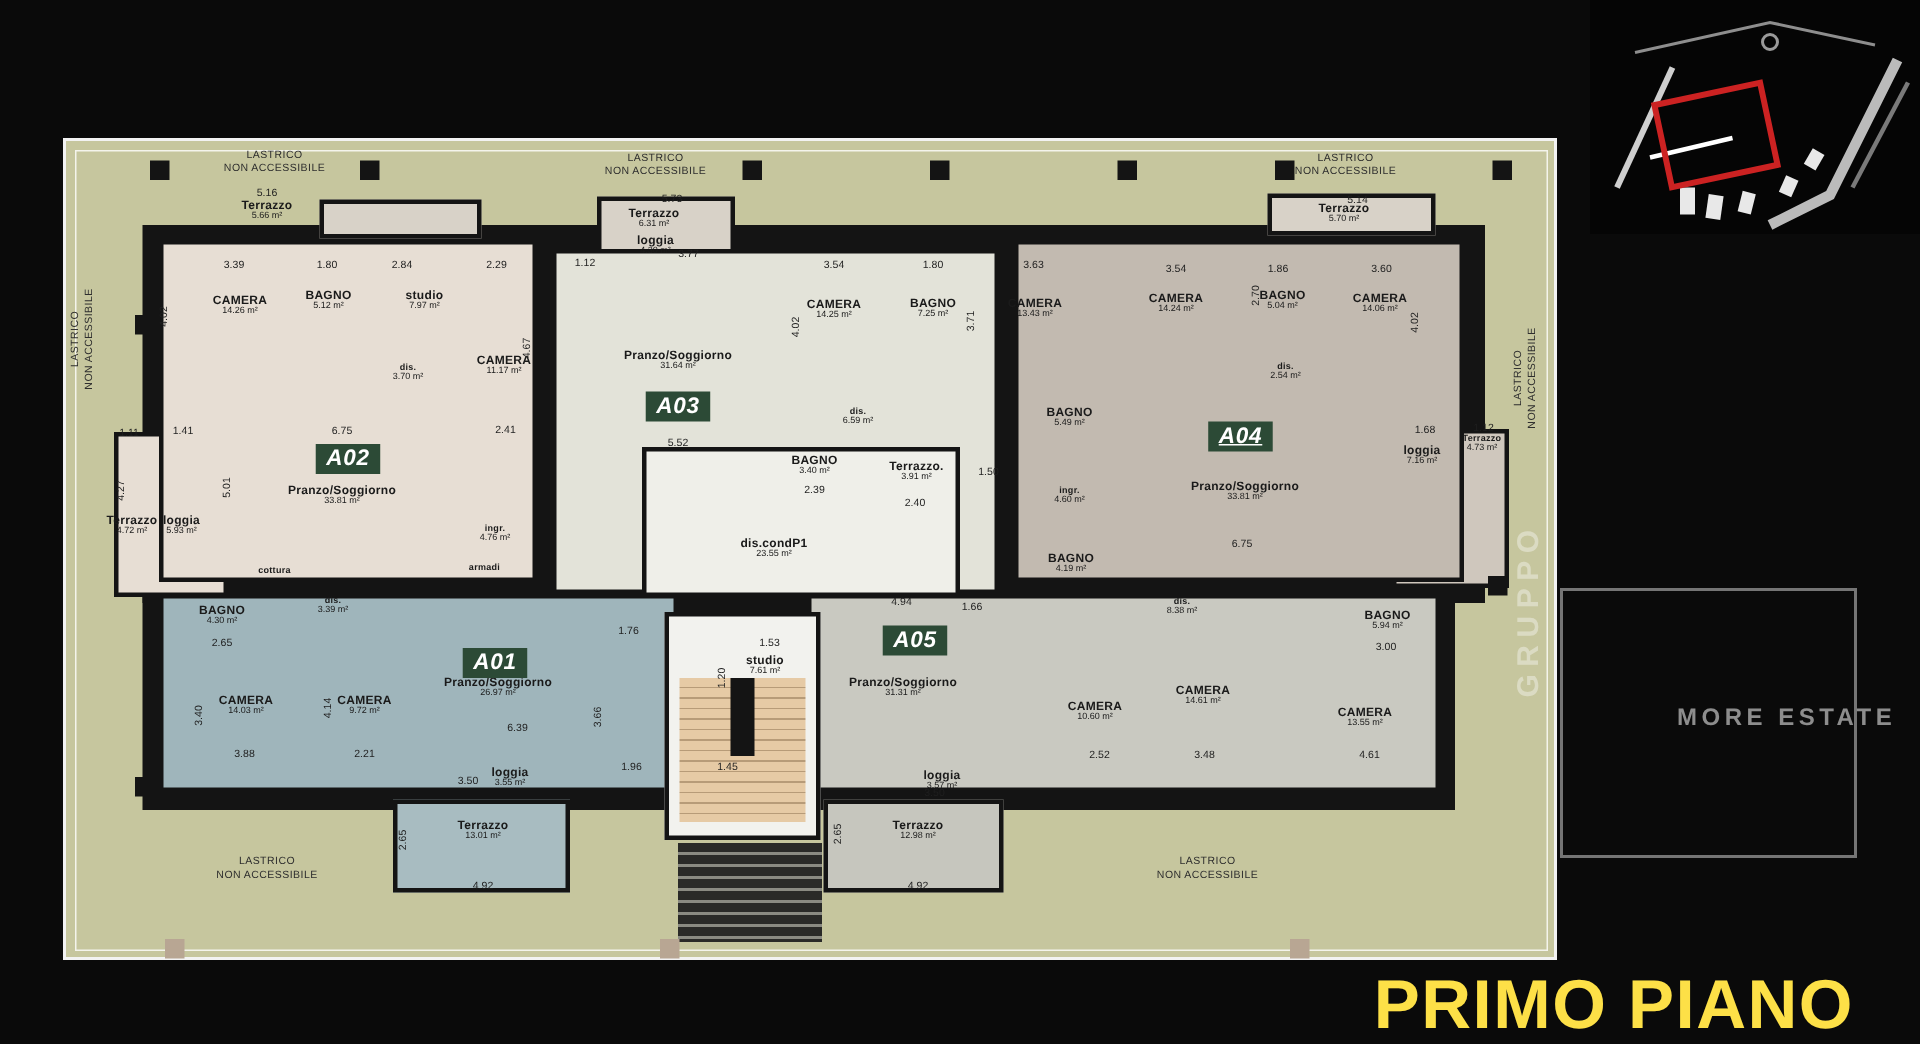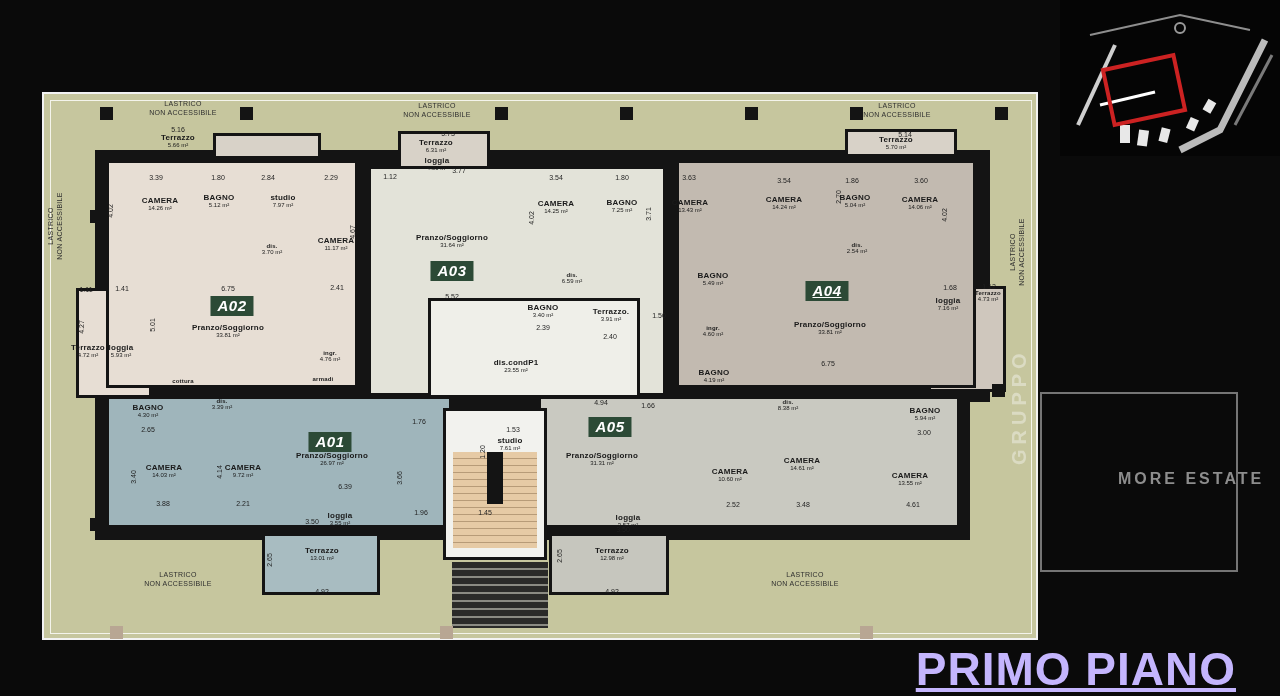--- a/index.html
+++ b/index.html
@@ -33,21 +33,21 @@
   #wm-medaglie{left:222px;top:280px;font-size:74px;font-weight:bold;letter-spacing:1px;color:transparent;
                -webkit-text-stroke:2px rgba(165,155,125,.35);}
   #wm-gruppoit{left:232px;top:402px;font-size:66px;font-weight:bold;color:transparent;
                -webkit-text-stroke:2px rgba(255,255,255,.42);}
   #wm-more{left:1026px;top:388px;font-size:80px;font-weight:bold;letter-spacing:-3px;color:#959595;}
   #wm-realestate{left:1118px;top:470px;font-size:16px;letter-spacing:3px;color:#8d8d8d;font-weight:bold;}
   #wm-gruppovert{left:1008px;top:465px;font-size:20px;letter-spacing:5px;color:rgba(255,255,255,.38);
                  font-weight:bold;transform:rotate(-90deg);transform-origin:left top;}
   #wm-frame{left:1040px;top:392px;width:194px;height:176px;border:2px solid rgba(205,205,205,.55);}
   
-  #title{right:44px;bottom:0px;font-size:46px;font-weight:800;color:#c4b5fd;letter-spacing:1px;text-decoration:underline;}
+  #title{right:44px;bottom:0px;font-size:46px;font-weight:800;color:#fde047;letter-spacing:1px;}
 </style>
 </head>
 <body>
 
 <div id="stage">
 
   <div id="plan" class="abs"></div>
   <div id="plan-inner-line" class="abs"></div>
 
   <div class="abs noborder" style="left:95px;top:150px;width:895px;height:252px;background:#141414;"></div>

